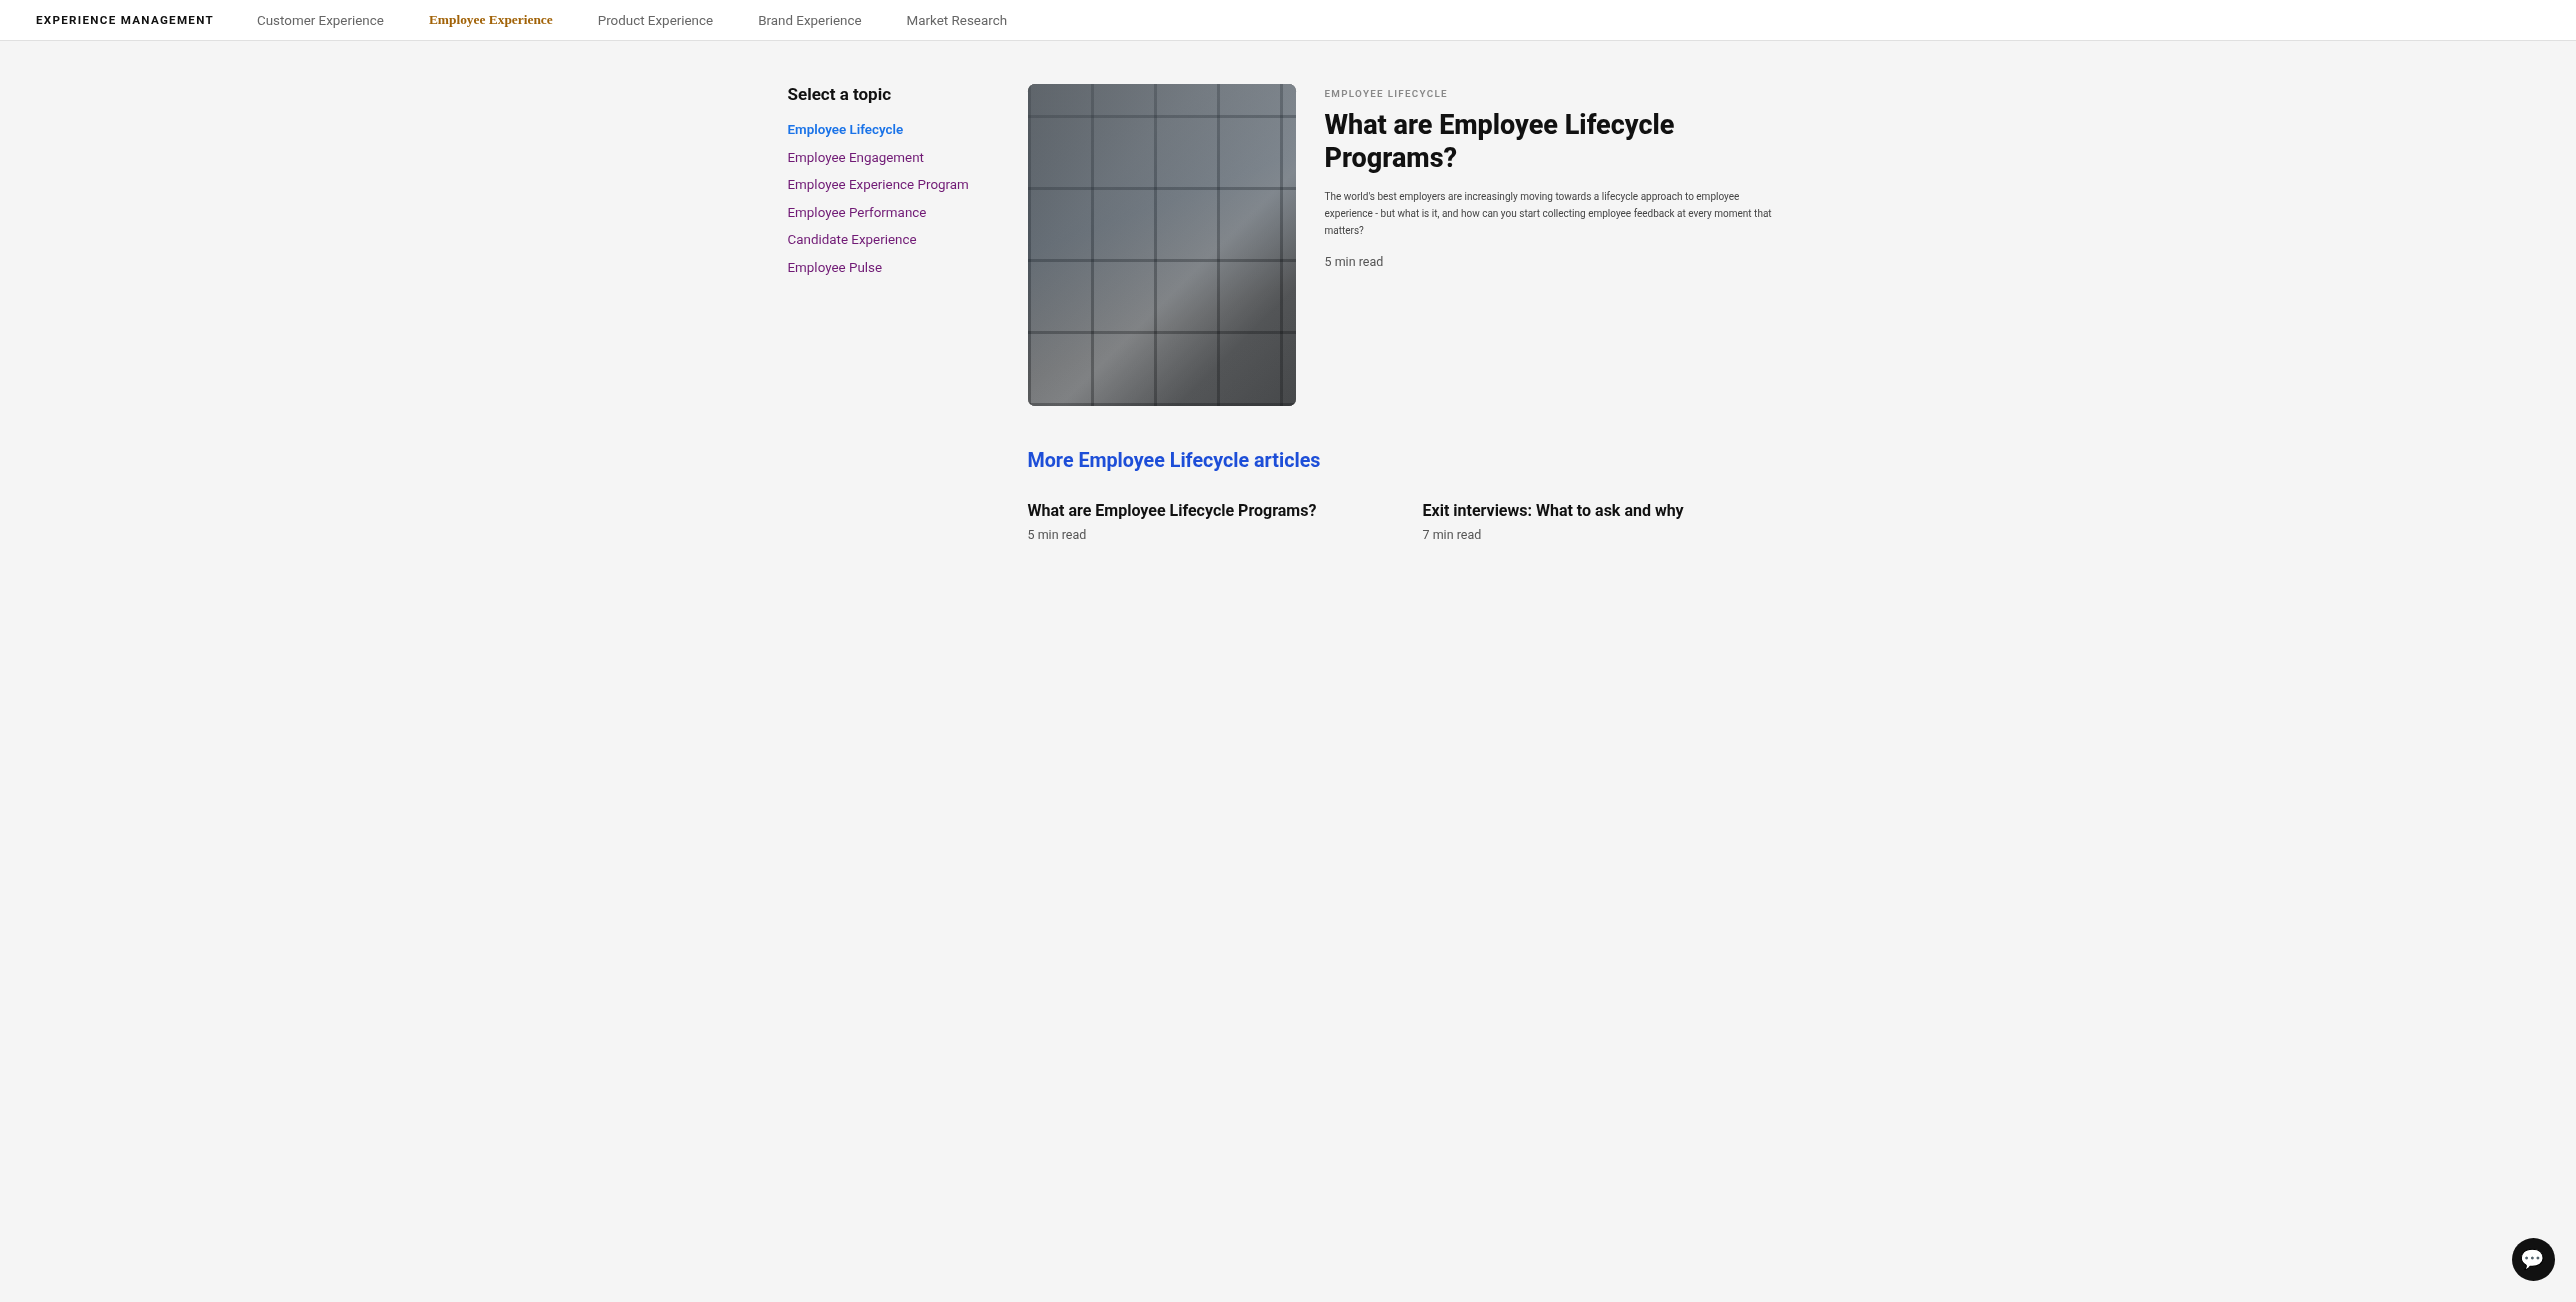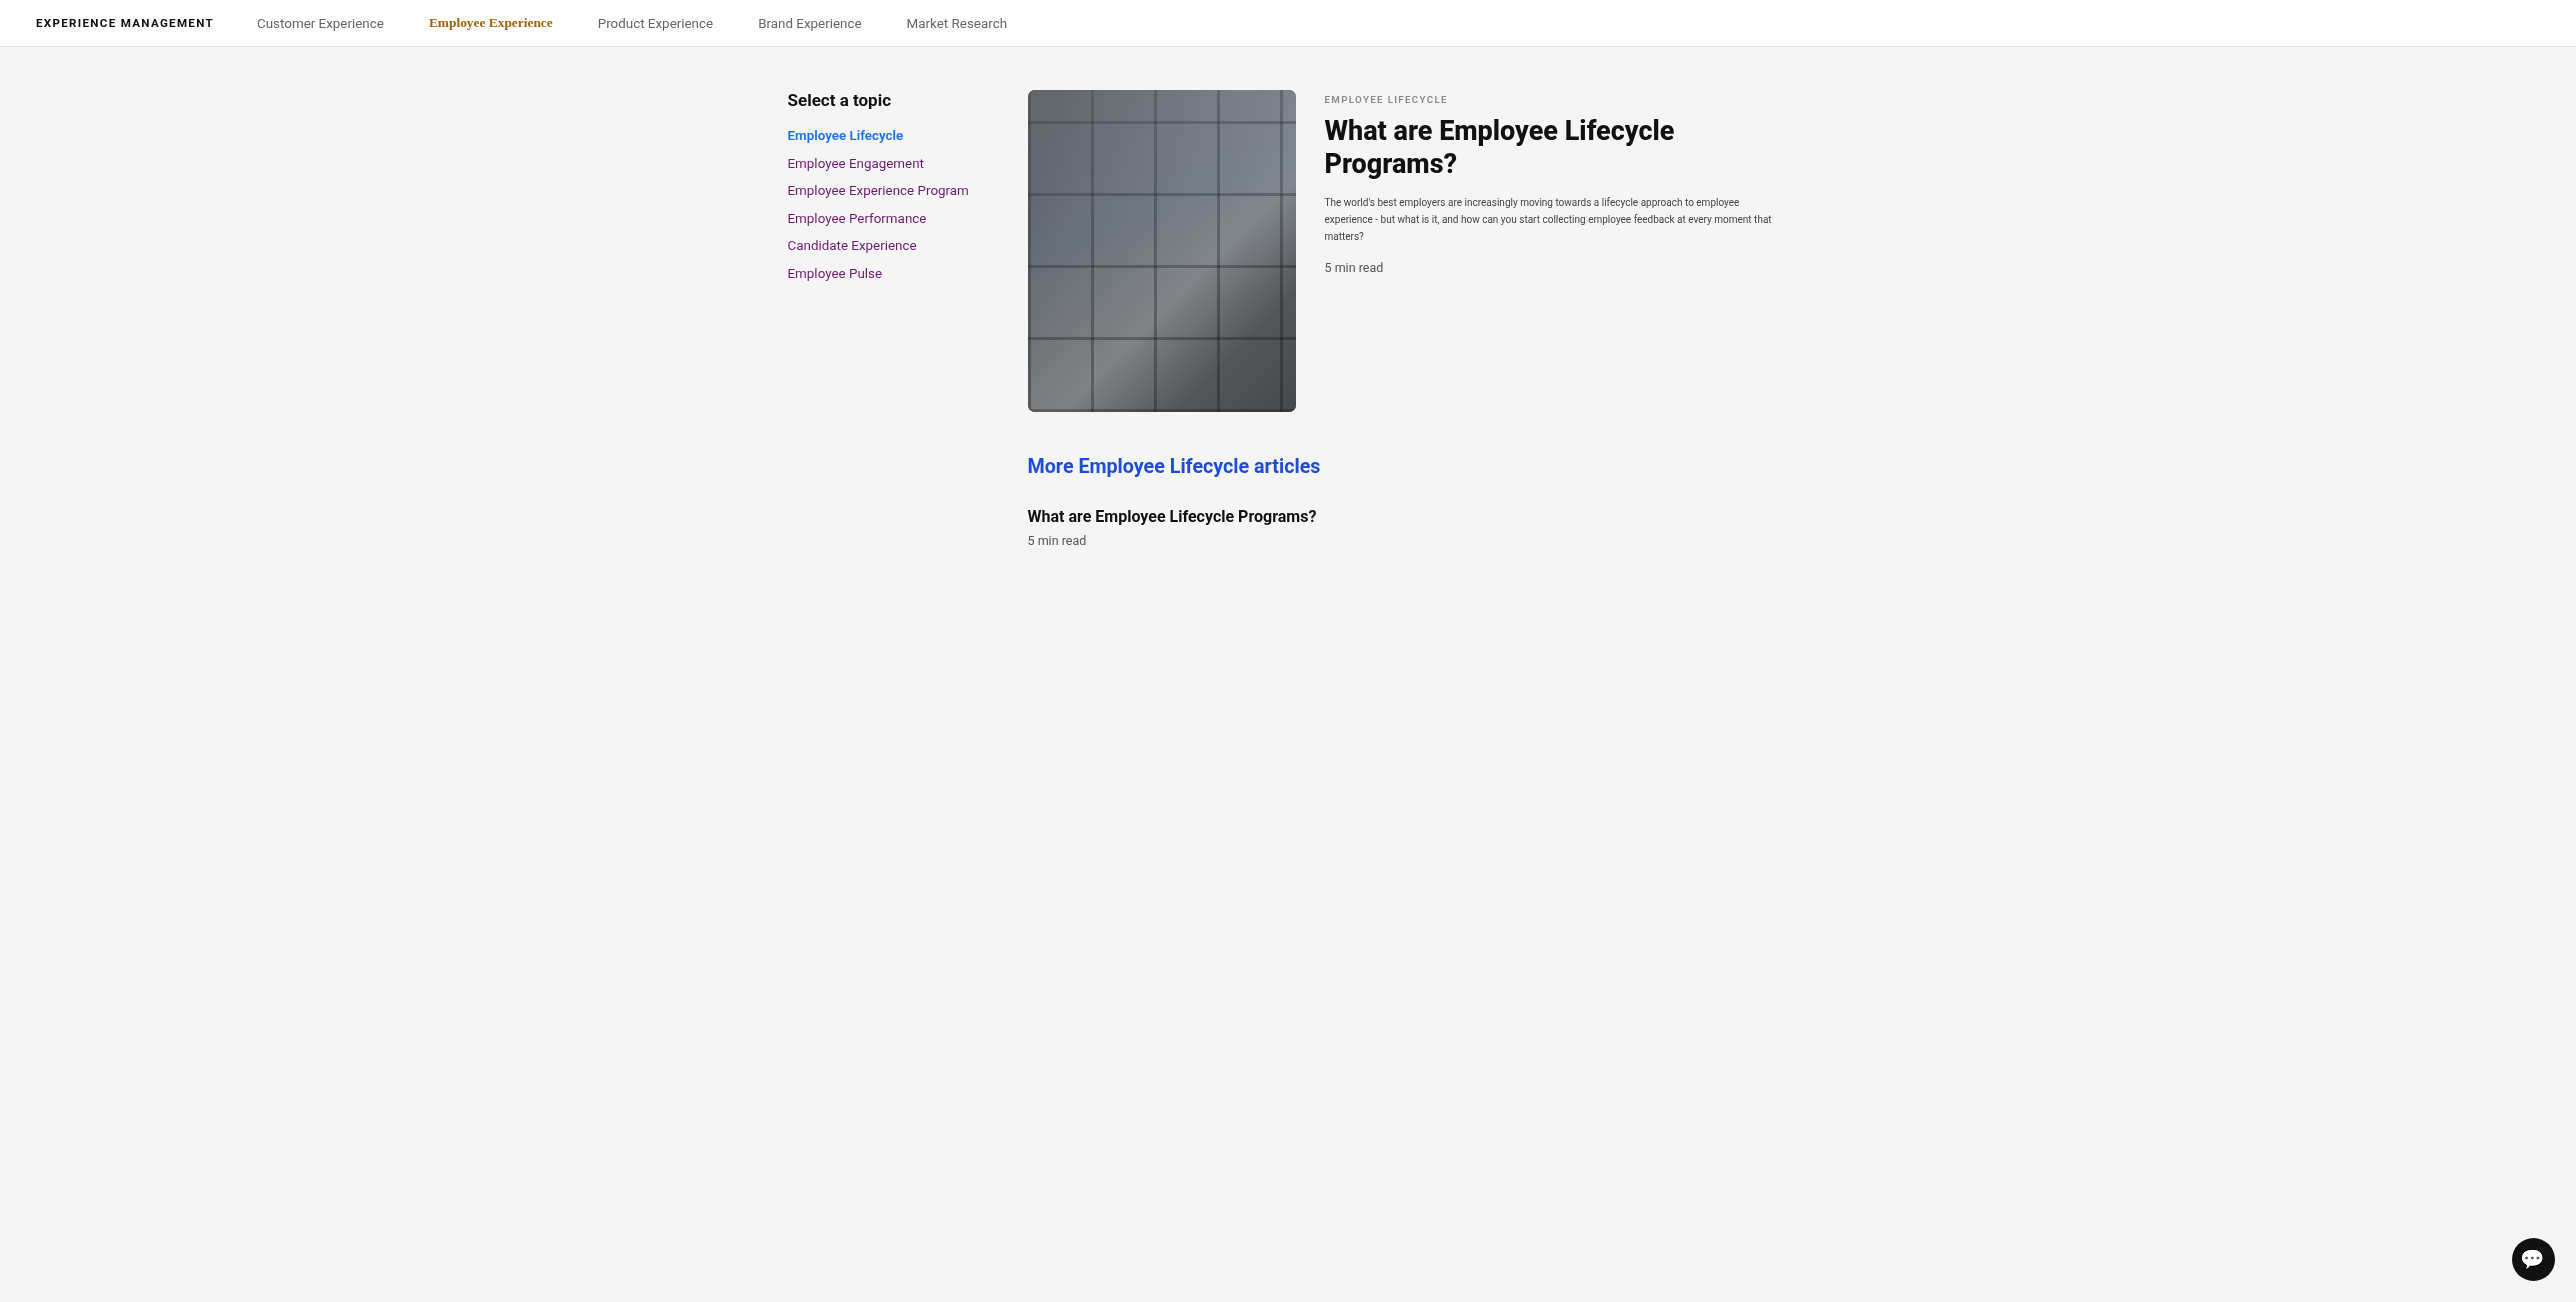--- a/index.html
+++ b/index.html
@@ -3,21 +3,21 @@
   <meta charset="utf-8">
   <style>
     * { box-sizing: border-box; margin: 0; padding: 0; }
     body { font-family: -apple-system, BlinkMacSystemFont, 'Segoe UI', Roboto, sans-serif; background: #f5f5f5; color: #222; }
 
     
     .header {
       background: #fff;
       border-bottom: 0.9px solid #e0e0e0;
       padding: 0 36px;
-      height: 47px;
+      height: 41px;
       display: flex;
       align-items: center;
       gap: 43px;
     }
     .header-logo {
       font-weight: 700;
       font-size: 11.6px;
       letter-spacing: 1.3px;
       text-transform: uppercase;
       white-space: nowrap;
@@ -256,20 +256,24 @@
     </div>
 
     <div class="more-articles">
       <div class="more-articles-title">More Employee Lifecycle articles</div>
       <div class="articles-grid">
 
       <div class="article-card">
             <div class="article-card-title">What are Employee Lifecycle Programs?</div>
             <div class="article-card-read-time">5 min read</div>
           </div>
+          <div class="article-card">
+            <div class="article-card-title">Exit interviews: What to ask and why</div>
+            <div class="article-card-read-time">7 min read</div>
+          </div>
         </div>
     </div>
   </main>
 </div>
 
 <div class="chat-button">
   <span>💬</span>
 </div>
 
 

